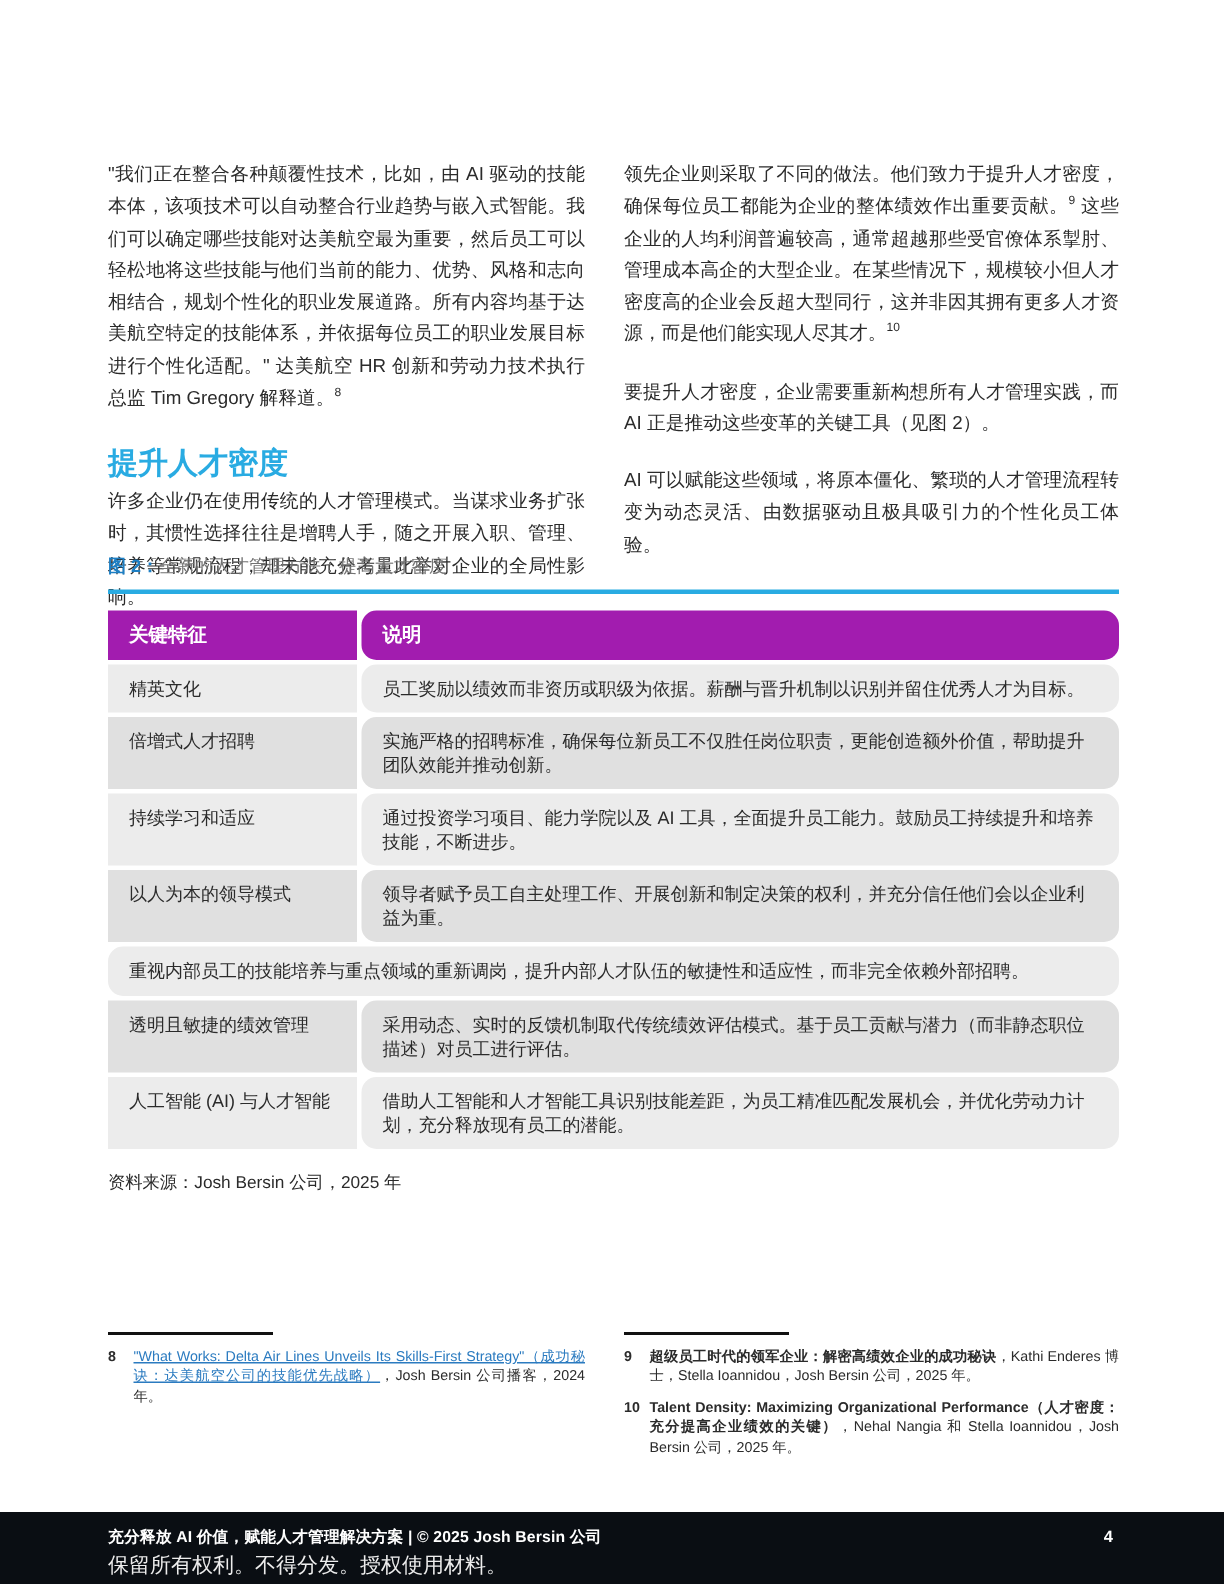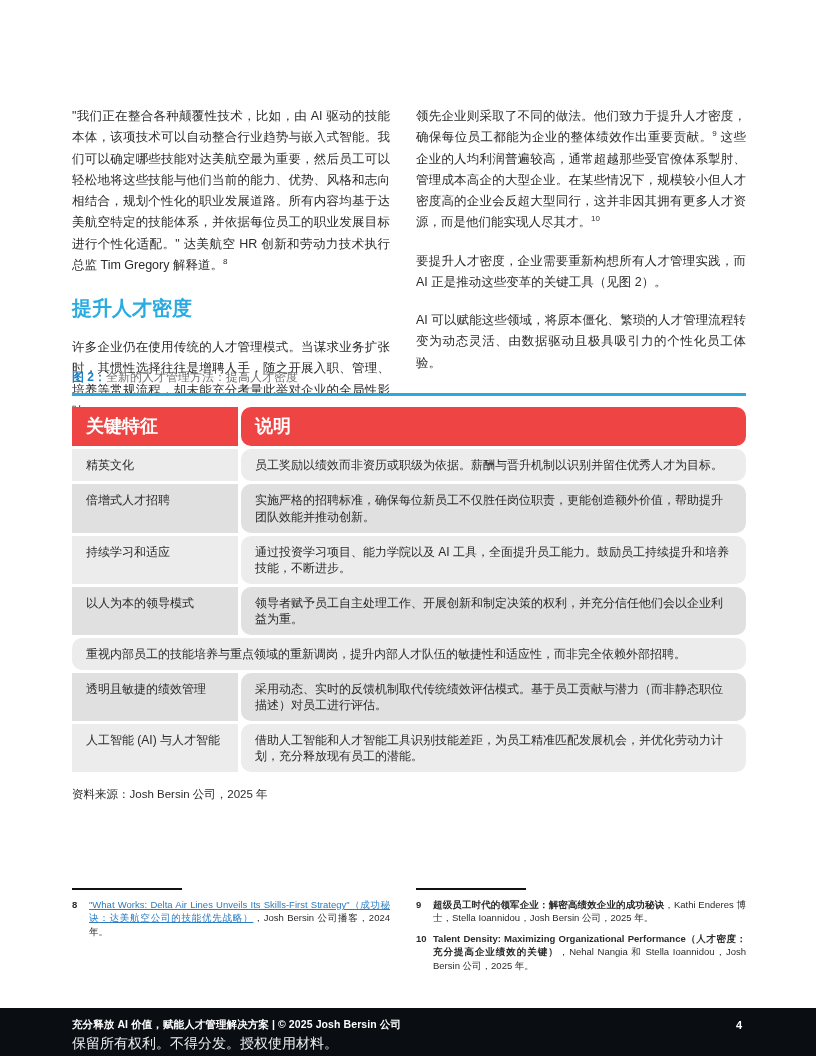--- a/index.html
+++ b/index.html
@@ -7,34 +7,34 @@
     position:relative; width:816px; height:1056px; background:#ffffff;
     font-family:"Liberation Sans", sans-serif; color:#2b2b2b; overflow:hidden;
   }
 
   
   .top-columns { position:absolute; top:106px; left:72px; width:674px; display:flex; }
   .col-left  { width:318px; margin-right:26px; }
   .col-right { width:330px; }
   .body-text { font-size:12.5px; line-height:1.7; margin:0 0 17px; text-align:justify; }
   .body-text sup { font-size:8px; line-height:0; }
-  .section-heading { font-size:20px; font-weight:bold; color:#29abe2; margin:19px 0 15px; }
+  .section-heading { font-size:20px; font-weight:bold; color:#29abe2; margin:19px 0 2px; }
 
   
   .figure-block { position:absolute; top:369px; left:72px; width:674px; }
   .fig-caption { font-size:12px; margin:0 0 7px; }
   .fig-label { color:#1d7fc4; font-weight:bold; }
   .fig-title { color:#737373; }
   .fig-rule { height:3px; background:#29abe2; margin:0 0 11px; }
 
   .t-head { display:flex; margin-bottom:3px; }
   .cell-feature { width:142px; padding:8px 10px 8px 14px; flex-shrink:0; margin-right:3px; }
   .cell-desc { flex:1; padding:8px 12px 8px 14px;border-radius:10px; }
   .t-head .cell-feature, .t-head .cell-desc {
-    background:#ef4444; color:#ffffff; font-weight:bold; font-size:18px; line-height:1.3;
+    background:#a21caf; color:#ffffff; font-weight:bold; font-size:13px; line-height:1.3;
   }
   .t-row { display:flex; margin-bottom:3px; font-size:12px; line-height:1.34; }
   .t-row:nth-child(odd)  .cell-feature, .t-row:nth-child(odd)  .cell-desc { background:#ececec; }
   .t-row:nth-child(even) .cell-feature, .t-row:nth-child(even) .cell-desc { background:#e0e0e0; }
 
   .source-line { font-size:11.5px; margin-top:15px; color:#2b2b2b; }
 
   
   .footnotes { position:absolute; top:888px; left:72px; width:674px; display:flex; }
   .fn-col-left  { width:318px; margin-right:26px; }

